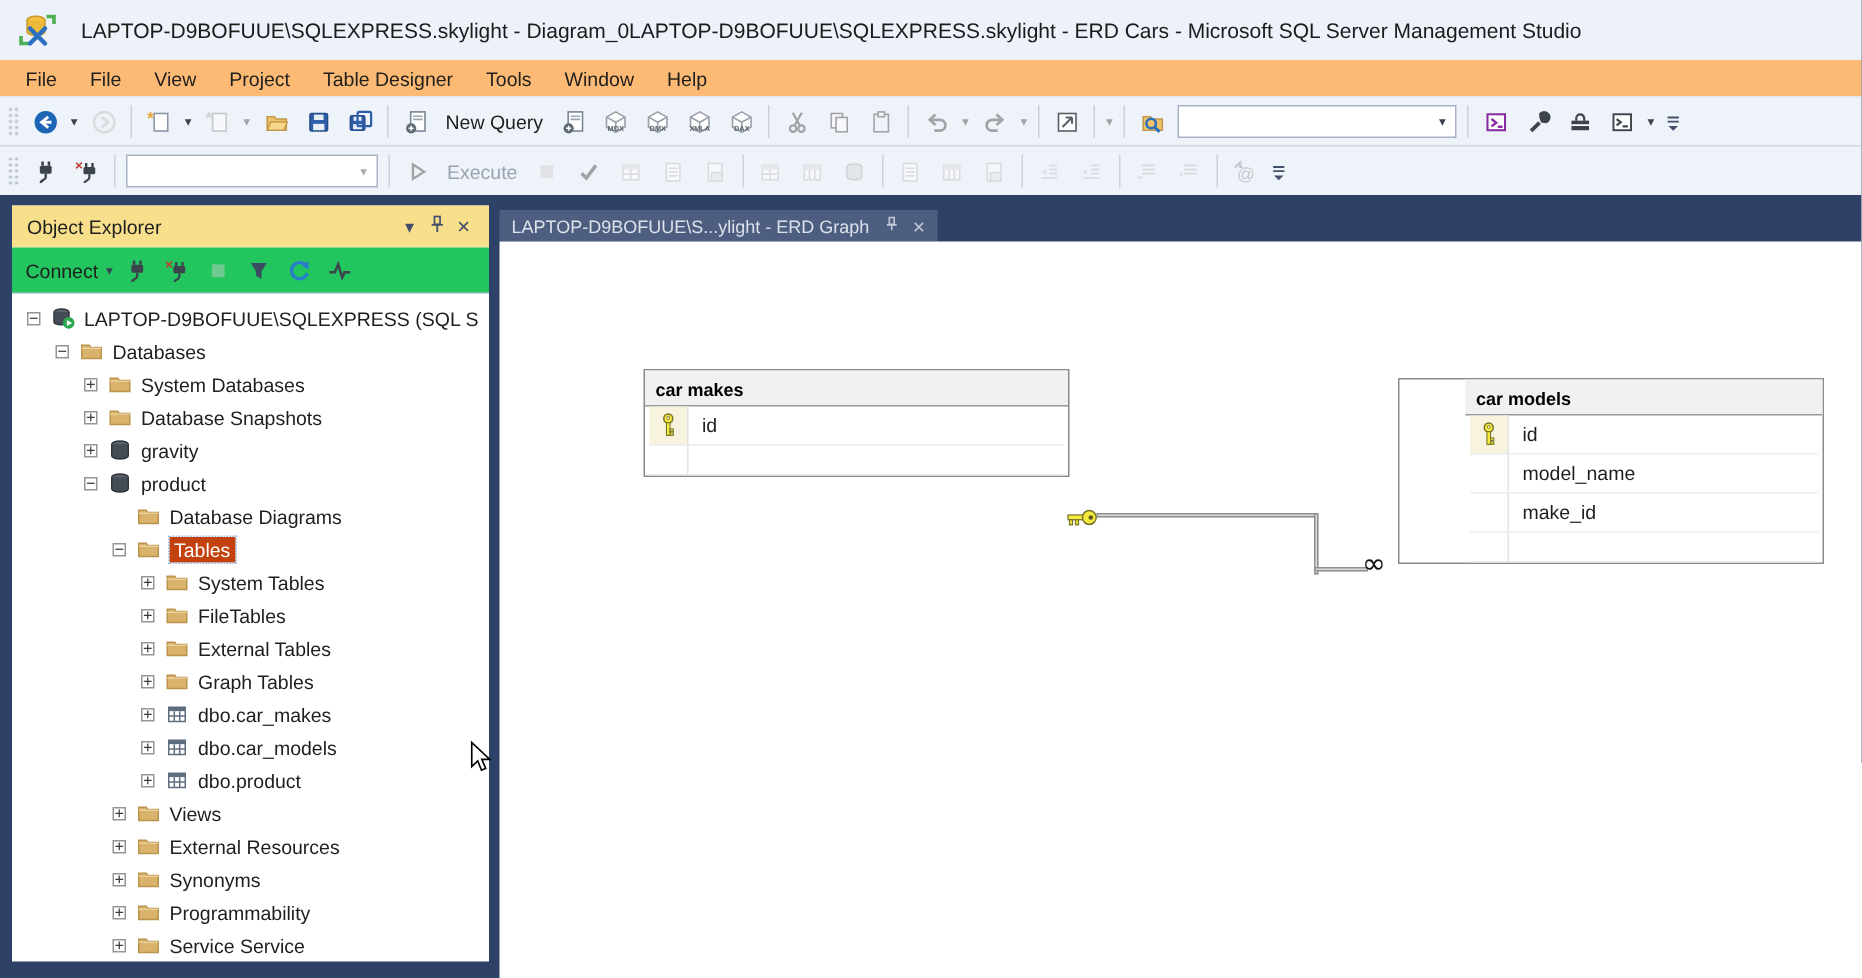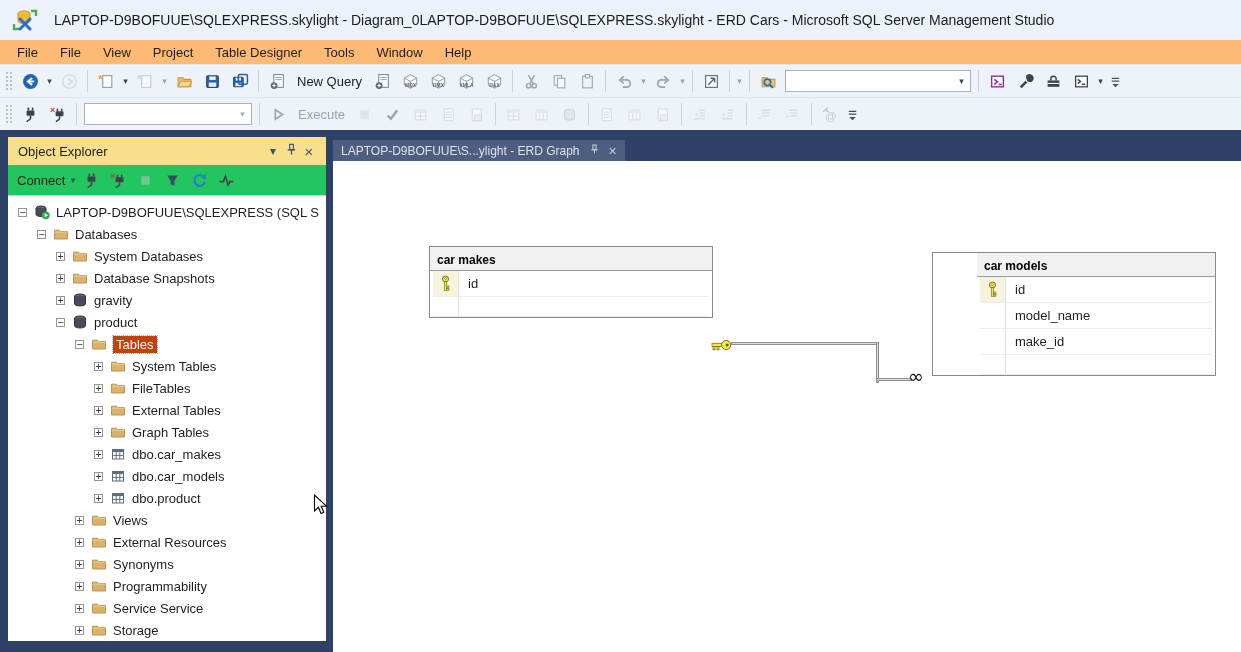--- a/index.html
+++ b/index.html
@@ -533,20 +533,28 @@
       </div>
       <div class="tree-row" style="padding-left: 48px;">
         <span class="expander">−</span>
         <span class="tree-icon"><svg width="16" height="16" viewBox="0 0 16 16">
             <ellipse cx="8" cy="4.2" rx="5.5" ry="2.2" fill="#59616b" stroke="#30353c"></ellipse>
             <path d="M2.5 4.2 V11.8 c0 1.2 2.5 2.2 5.5 2.2 s5.5 -1 5.5 -2.2 V4.2" fill="#454c55" stroke="#30353c"></path>
           </svg></span>
         <span class="tree-label">product</span>
       </div>
       <div class="tree-row" style="padding-left: 67px;">
+        <span class="expander none">−</span>
+        <span class="tree-icon"><svg width="16" height="16" viewBox="0 0 16 16">
+            <path d="M1.5 4.2 h5 l1 1.4 h7 V13 H1.5 Z" fill="#d9b26c" stroke="#bb934c"></path>
+            <path d="M1.5 6.2 H14.5" stroke="#e9d09a"></path>
+          </svg></span>
+        <span class="tree-label">Database Diagrams</span>
+      </div>
+      <div class="tree-row" style="padding-left: 67px;">
         <span class="expander">−</span>
         <span class="tree-icon"><svg width="16" height="16" viewBox="0 0 16 16">
             <path d="M1.5 4.2 h5 l1 1.4 h7 V13 H1.5 Z" fill="#d9b26c" stroke="#bb934c"></path>
             <path d="M1.5 6.2 H14.5" stroke="#e9d09a"></path>
           </svg></span>
         <span class="tree-label sel">Tables</span>
       </div>
       <div class="tree-row" style="padding-left: 86px;">
         <span class="expander">+</span>
         <span class="tree-icon"><svg width="16" height="16" viewBox="0 0 16 16">

